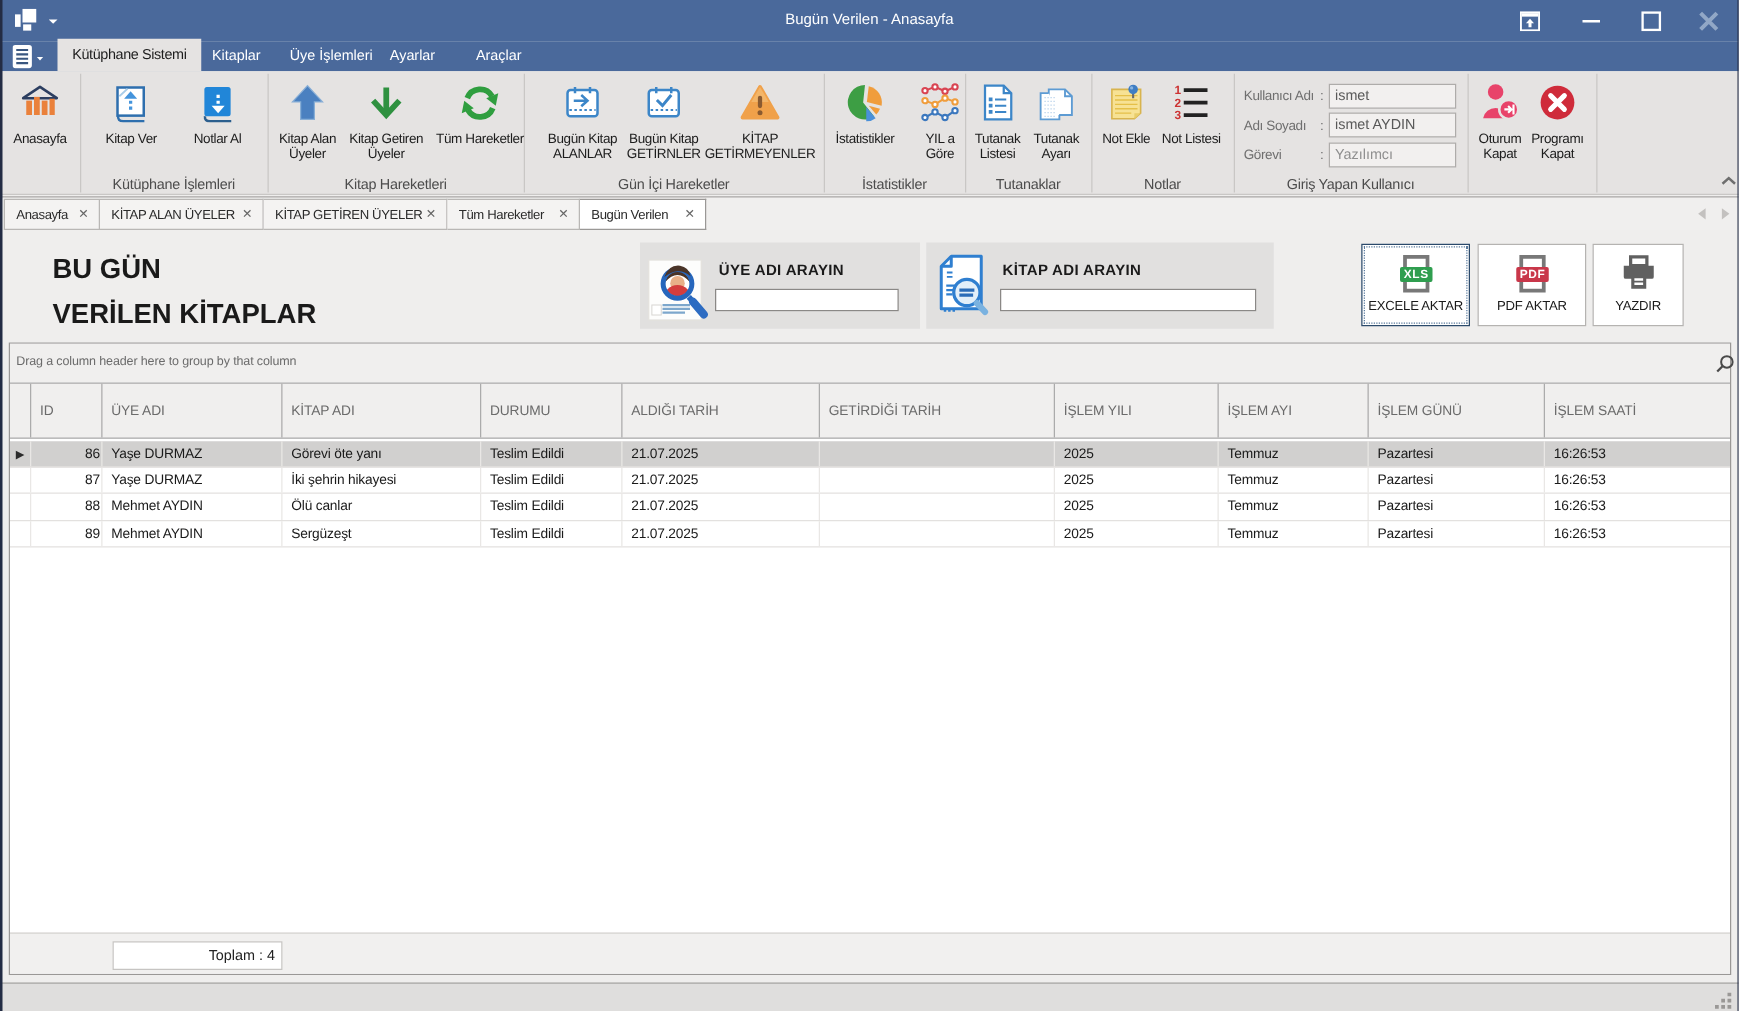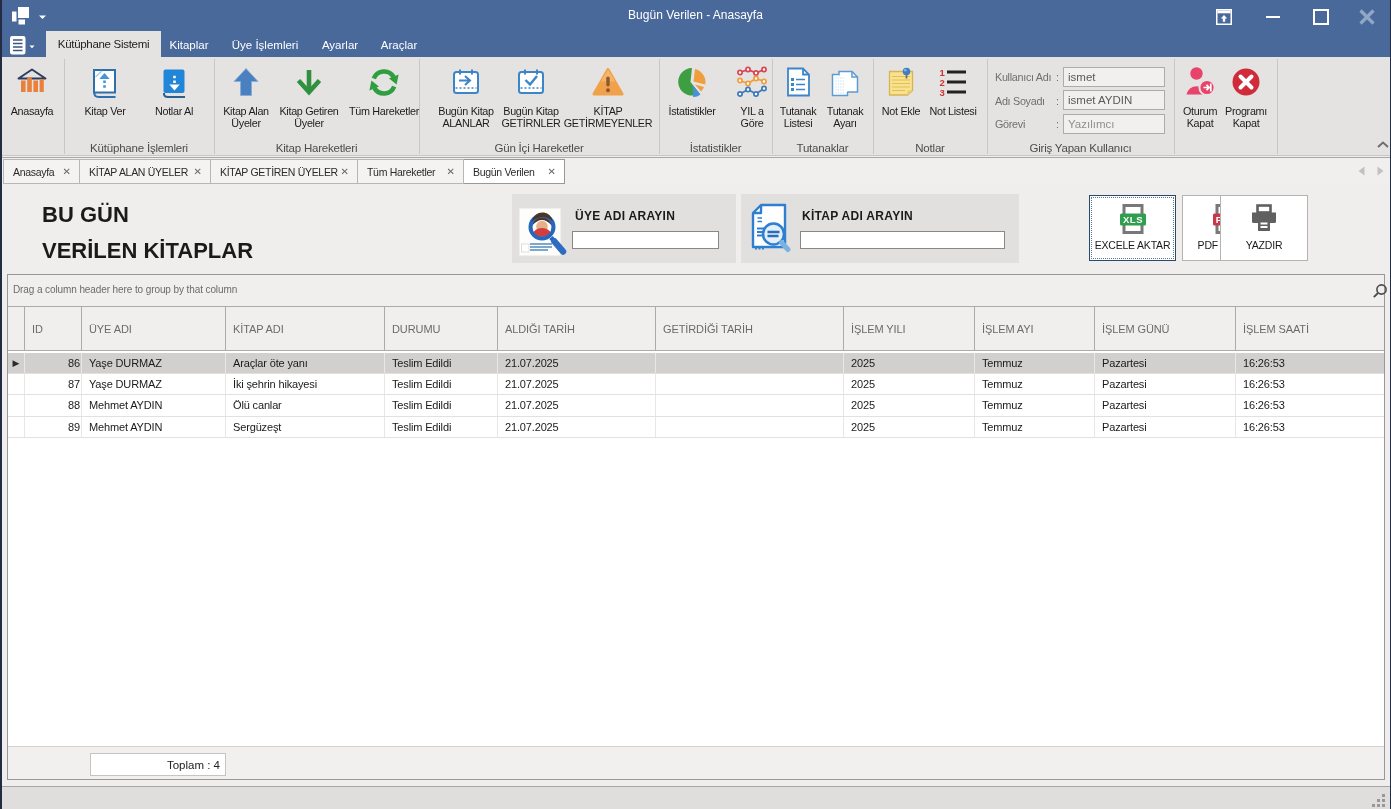--- a/index.html
+++ b/index.html
@@ -76,21 +76,21 @@
 
 <div id="rtabs">
   <svg class="abs" style="left:10px;top:3px;" width="26" height="19" viewBox="0 0 26 19">
     <rect x="0.75" y="0.75" width="14" height="17" rx="1.5" fill="#fff" stroke="#fff" stroke-width="1.5"></rect>
     <path d="M3 4 h9.5 M3 7.5 h9.5 M3 11 h9.5 M3 14.5 h9.5" stroke="#39567f" stroke-width="1.7"></path>
     <path d="M19.5 9.5 h5 l-2.5 2.8 z" fill="#fff"></path>
   </svg>
   <div id="rtab-active">Kütüphane Sistemi</div>
   <div class="rtab" style="left:165px;width:48px;">Kitaplar</div>
   <div class="rtab" style="left:228px;width:74px;">Üye İşlemleri</div>
-  <div class="rtab" style="left:319px;width:42px;text-align:center;">Ayarlar</div>
+  <div class="rtab" style="left:309px;width:42px;text-align:center;">Ayarlar</div>
   <div class="rtab" style="left:376px;width:46px;">Araçlar</div>
 </div>
 
 <div id="ribbon">
   <div class="rsep" style="left:64px;"></div>
   <div class="rsep" style="left:214px;"></div>
   <div class="rsep" style="left:419px;"></div>
   <div class="rsep" style="left:659px;"></div>
   <div class="rsep" style="left:772px;"></div>
   <div class="rsep" style="left:873px;"></div>
@@ -312,21 +312,21 @@
       <rect x="7" y="2.5" width="18" height="27" fill="none" stroke="#787878" stroke-width="3"></rect>
       <rect x="3" y="10.5" width="26" height="12" rx="1.5" fill="#2f9e4f"></rect>
       <text x="16" y="19.8" font-size="9.5" font-weight="bold" fill="#fff" text-anchor="middle" font-family="Liberation Sans" letter-spacing="0.5">XLS</text>
     </svg>EXCELE AKTAR</div>
   <div class="xbtn" style="left:1182px;width:87px;">
     <svg width="32" height="32" viewBox="0 0 32 32">
       <rect x="7" y="2.5" width="18" height="27" fill="none" stroke="#787878" stroke-width="3"></rect>
       <rect x="3" y="10.5" width="26" height="12" rx="1.5" fill="#c9374a"></rect>
       <text x="16" y="19.8" font-size="9.5" font-weight="bold" fill="#fff" text-anchor="middle" font-family="Liberation Sans" letter-spacing="0.5">PDF</text>
     </svg>PDF AKTAR</div>
-  <div class="xbtn" style="left:1220px;width:88px;">
+  <div class="xbtn" style="left:1274px;width:73px;">
     <svg width="32" height="32" viewBox="0 0 32 32">
       <rect x="9.5" y="2.5" width="13" height="7" fill="none" stroke="#606060" stroke-width="2.6"></rect>
       <path d="M4 9.5 h24 v9 a1.5 1.5 0 0 1 -1.5 1.5 h-21 a1.5 1.5 0 0 1 -1.5 -1.5 z" fill="#606060"></path>
       <rect x="10" y="16" width="12" height="12" fill="#606060"></rect>
       <path d="M12.5 20.5 h7 M12.5 24 h7" stroke="#fff" stroke-width="2"></path>
     </svg>YAZDIR</div>
 
   <div id="grid">
     <div id="gpanel">Drag a column header here to group by that column</div>
     <svg class="abs" style="left:1364px;top:8px;" width="16" height="16" viewBox="0 0 16 16">
@@ -344,21 +344,21 @@
       <div class="hcell" style="left:836px;width:131px;">İŞLEM YILI</div>
       <div class="hcell" style="left:967px;width:120px;">İŞLEM AYI</div>
       <div class="hcell" style="left:1087px;width:141px;">İŞLEM GÜNÜ</div>
       <div class="hcell" style="left:1228px;width:148px;border-right:none;">İŞLEM SAATİ</div>
     </div>
     <div id="grows">
       <div class="grow" style="top:77.5px;background:#d1d0cf;">
         <div class="gcell" style="left:0;width:17px;color:#2b2b2b;text-align:center;padding-left:0;font-size:9px;">▶</div>
         <div class="gcell num" style="left:17px;width:57px;">86</div>
         <div class="gcell" style="left:74px;width:144px;">Yaşe DURMAZ</div>
-        <div class="gcell" style="left:218px;width:159px;">Araçlar öte yanı</div>
+        <div class="gcell" style="left:218px;width:159px;">Görevi öte yanı</div>
         <div class="gcell" style="left:377px;width:113px;">Teslim Edildi</div>
         <div class="gcell" style="left:490px;width:158px;">21.07.2025</div>
         <div class="gcell" style="left:648px;width:188px;"></div>
         <div class="gcell" style="left:836px;width:131px;">2025</div>
         <div class="gcell" style="left:967px;width:120px;">Temmuz</div>
         <div class="gcell" style="left:1087px;width:141px;">Pazartesi</div>
         <div class="gcell" style="left:1228px;width:148px;border-right:none;">16:26:53</div>
       </div>
       <div class="grow" style="top:99px;">
         <div class="gcell" style="left:0;width:17px;"></div>

